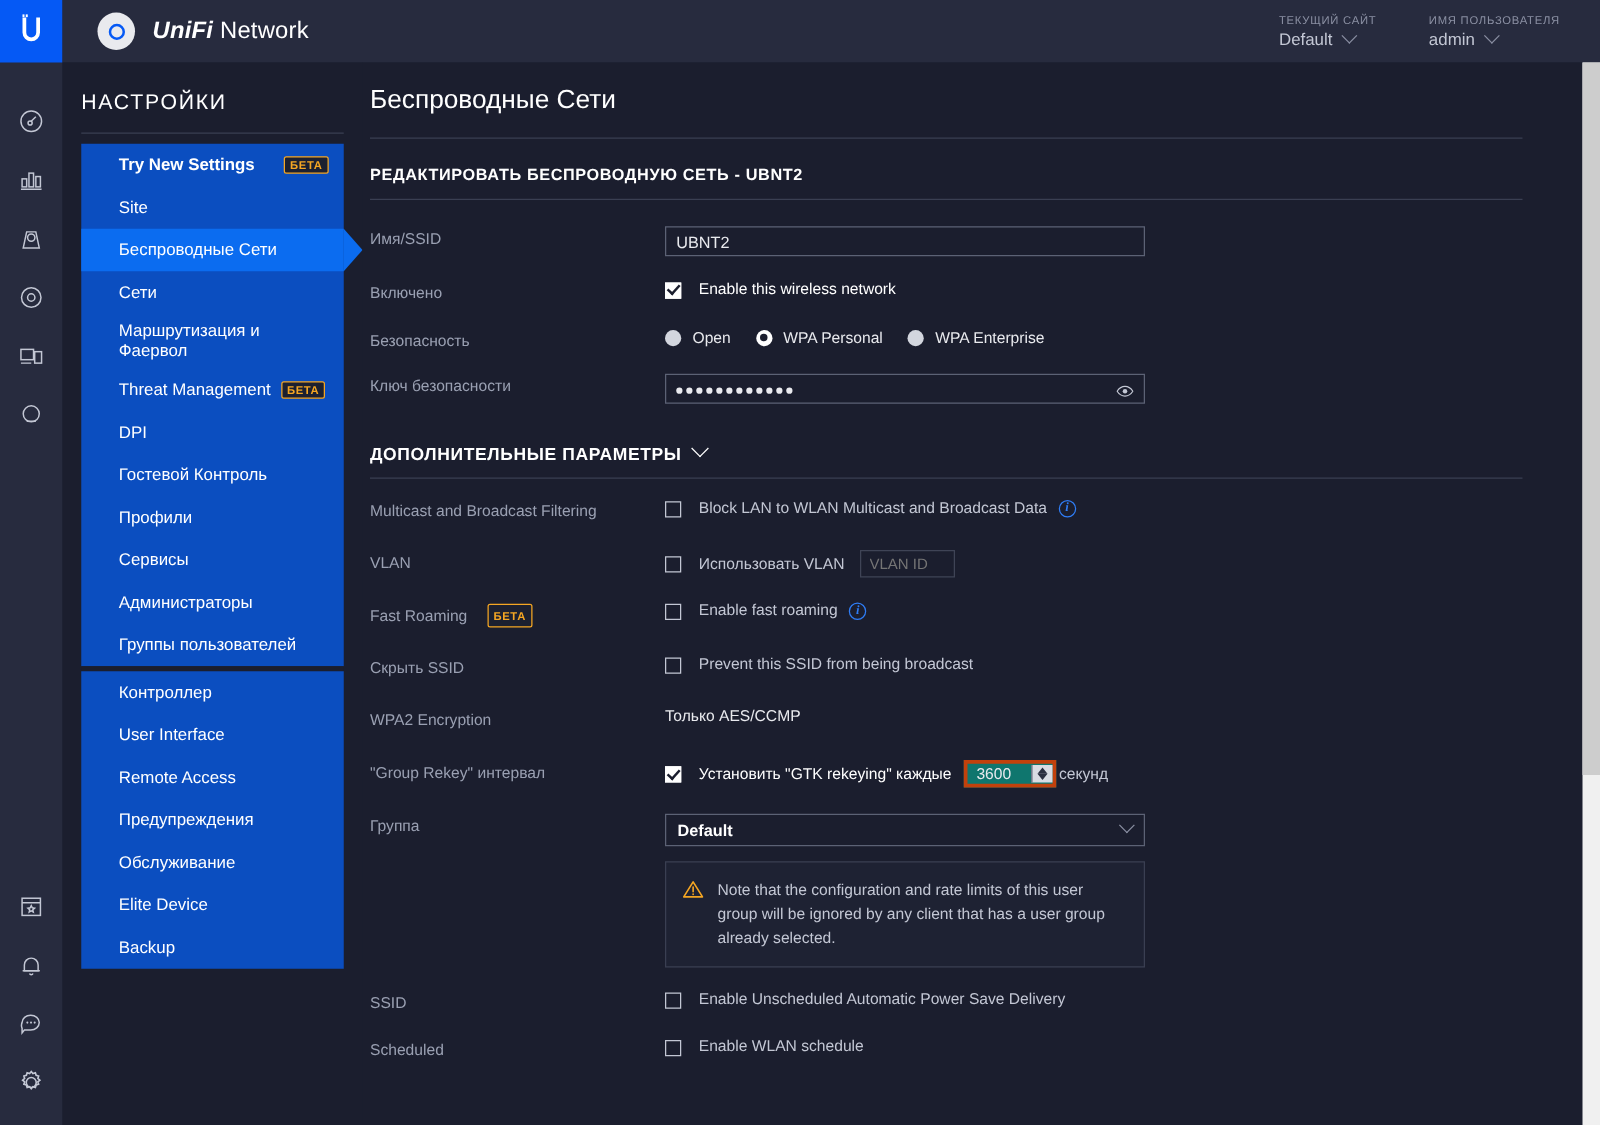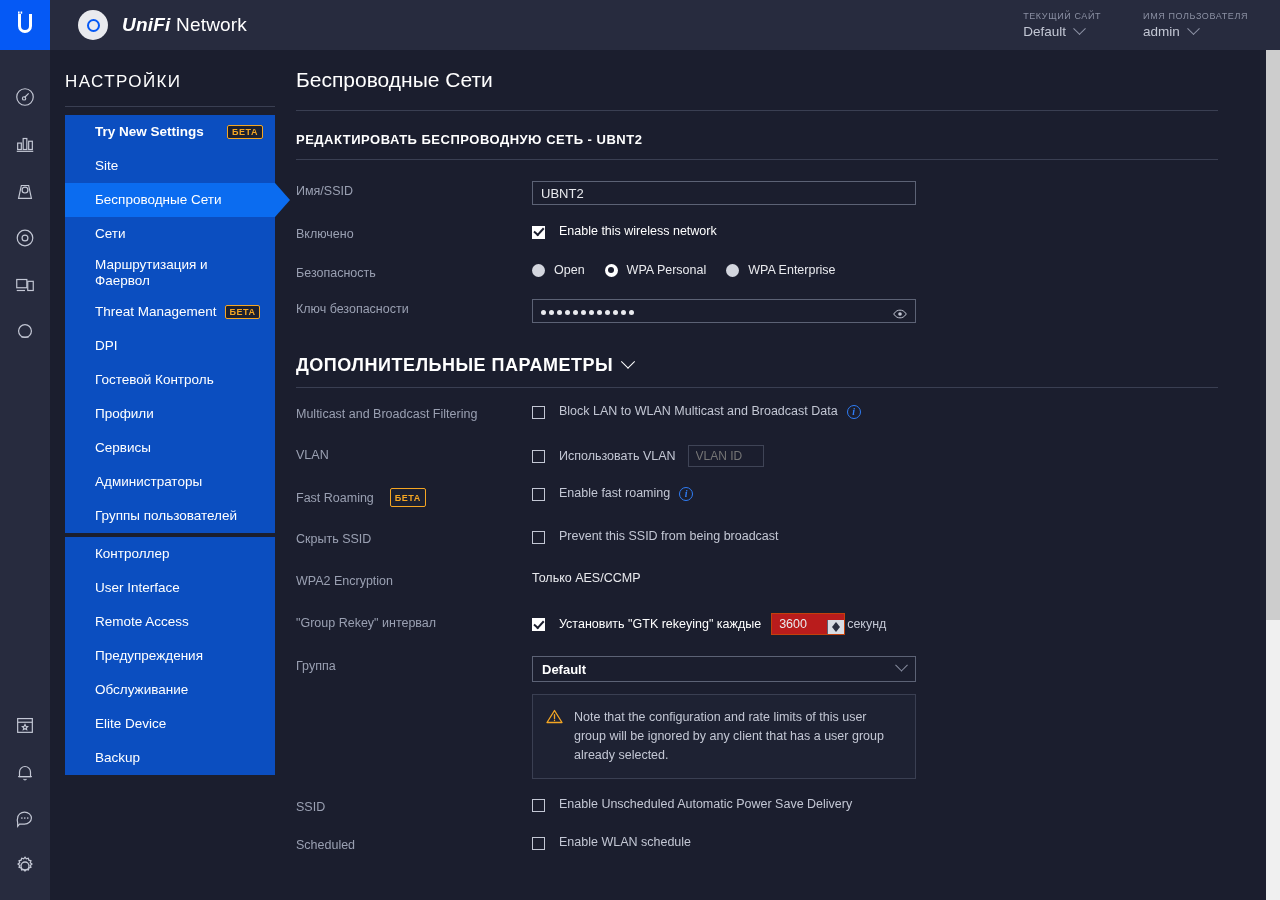--- a/index.html
+++ b/index.html
@@ -118,21 +118,21 @@
   }
   #page-title {
     font-size: 21px; color: #ffffff; padding: 18px 0 0 6px;
   }
   .hrule { height: 1px; background: #3a3f52; margin: 18px 48px 0 6px; }
   #section-title {
     font-size: 13px; font-weight: bold; color: #ffffff;
     letter-spacing: .5px; padding: 21px 0 0 6px;
   }
   #adv-title {
-    font-size: 18px; font-weight: bold; color: #ffffff;
+    font-size: 14px; font-weight: bold; color: #ffffff;
     letter-spacing: .5px; padding: 0 0 0 6px;
     display: flex; align-items: center; gap: 10px;
   }
   .chev-down {
     width: 10px; height: 10px;
     border-right: 1.6px solid #ffffff; border-bottom: 1.6px solid #ffffff;
     transform: rotate(45deg) translate(-3px,-3px);
   }
 
   .row { display: flex; align-items: flex-start; padding-left: 6px; }
@@ -200,22 +200,22 @@
 
   .vlan-input {
     width: 76px; height: 22px; margin-left: 12px;
     background: #1b1e2e; border: 1px solid #3f4456;
     color: #6a7084; font-size: 12px; padding: 0 7px; line-height: 20px;
   }
 
   .static-value { font-size: 12.5px; color: #e9eaee; }
 
   .spin-wrap {
-    display: inline-flex; align-items: flex-end; margin-left: 10px;
-    width: 74px; height: 22px; border: 1px solid #c2410c; background: #b91c1c;
+    display: inline-flex; align-items: center; margin-left: 10px;
+    width: 74px; height: 22px; border: 3px solid #c2410c; background: #0f766e;
   }
   .spin-val { flex: 1; color: #e9eaee; font-size: 12.5px; padding-left: 7px; line-height: 20px; }
   .spin-btns {
     width: 17px; background: #d9dce3; border-left: 1px solid #5c6275;
     display: flex; flex-direction: column; align-items: center; justify-content: space-around;
     padding: 2px 0;
   }
   .spin-up, .spin-dn { width: 0; height: 0; border-left: 4px solid transparent; border-right: 4px solid transparent; }
   .spin-up { border-bottom: 5px solid #2b2f40; }
   .spin-dn { border-top: 5px solid #2b2f40; }

